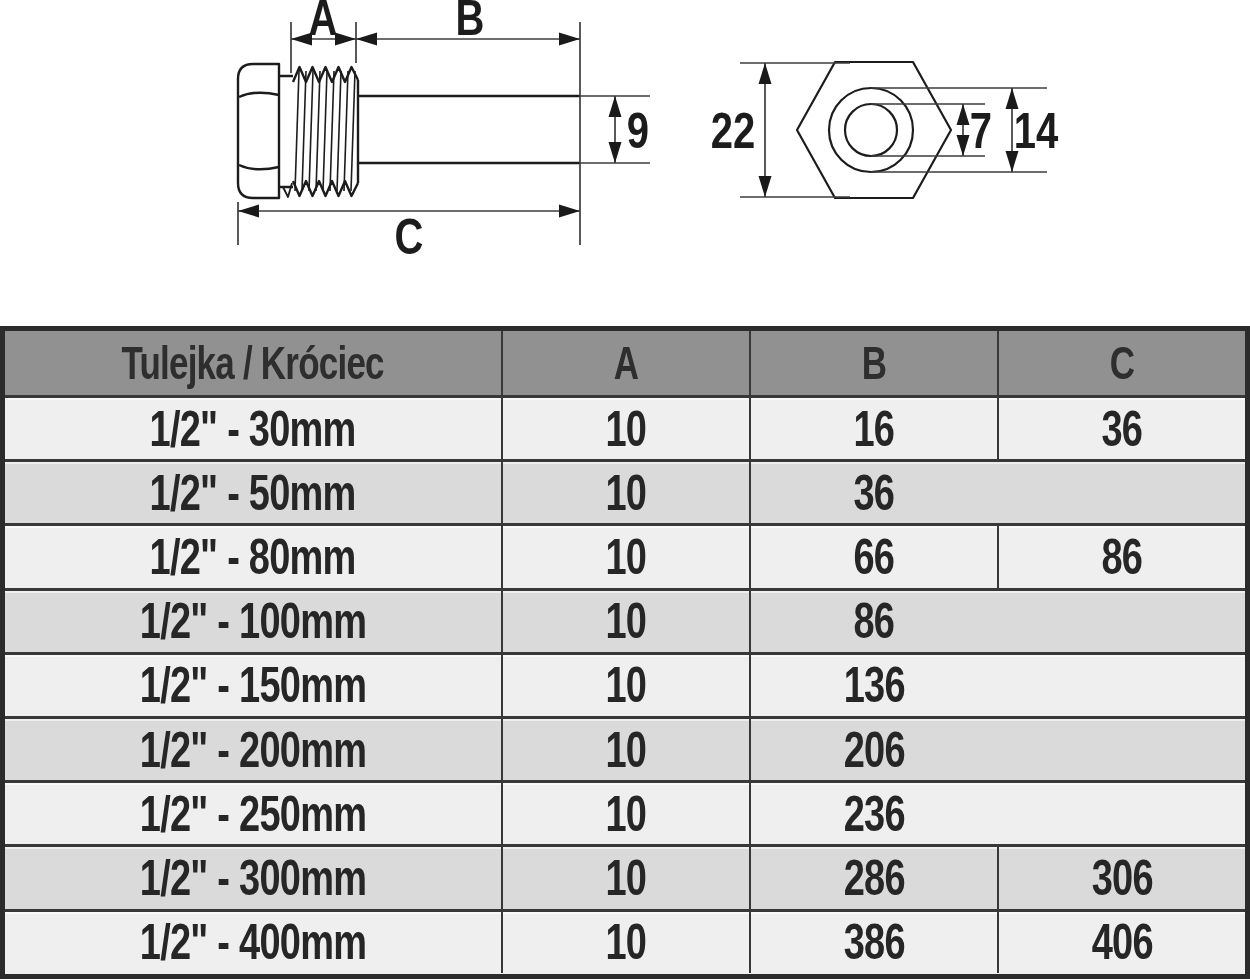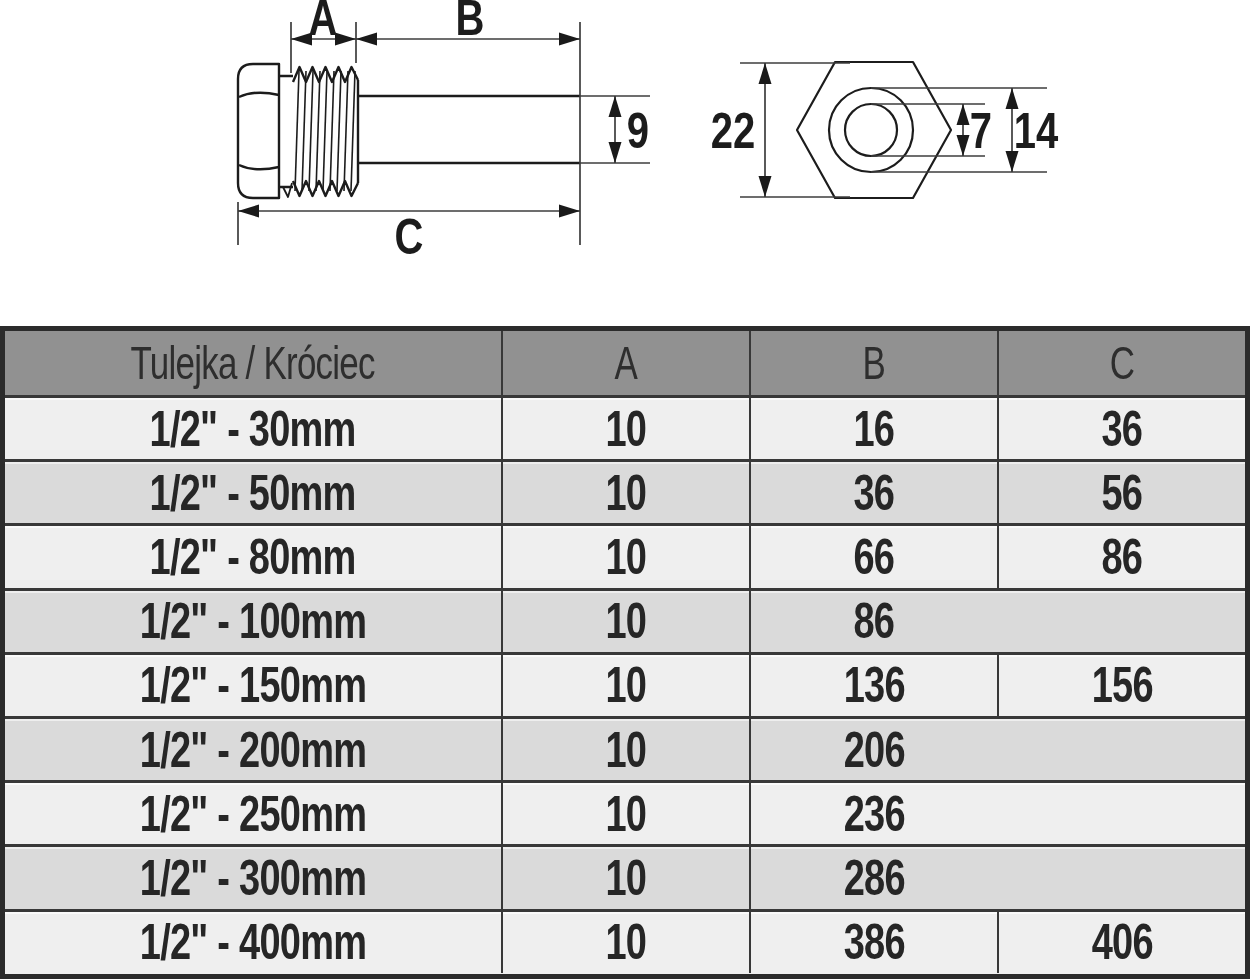--- a/index.html
+++ b/index.html
@@ -20,21 +20,21 @@
     font-weight:bold;fill:var(--draw);}
   
   .spec-table{width:1250px;height:653px;border:5px solid #2b2b2b;background:var(--row-light);}
   .trow,.thead{display:grid;grid-template-columns:40% 20% 20% 20%;width:100%;}
   .thead{height:64px;background:var(--header-bg);}
   .trow{height:64.2px;border-top:3px solid var(--line);}
   .trow:nth-of-type(odd){background:var(--row-light);box-shadow:inset 0 2px 0 rgba(255,255,255,.65);}
   .trow:nth-of-type(even){background:var(--row-dark);box-shadow:inset 0 2px 0 rgba(255,255,255,.55);}
   .cell{display:flex;align-items:center;justify-content:center;overflow:hidden;}
   .cell+.cell{border-left:2px solid var(--line);}
-  .thead .cell{color:#2e2e2e;font-size:46px;font-weight:normal;}
+  .thead .cell{color:#2e2e2e;font-size:46px;font-weight:bold;}
   .trow .cell{color:var(--ink);font-size:50px;font-weight:bold;}
   .cnd{display:inline-block;transform:scaleX(.76);transform-origin:center;white-space:nowrap;
     letter-spacing:-1px;}
 </style>
 </head>
 <body>
 
 <div class="drawing-area">
 <svg width="1250" height="326" viewBox="0 0 1250 326">
 
@@ -176,23 +176,20 @@
       <div class="trow">
         <div class="cell">
           <span class="cnd">1/2" - 50mm</span>
         </div>
         <div class="cell">
           <span class="cnd">10</span>
         </div>
         <div class="cell">
           <span class="cnd">36</span>
         </div>
-        <div class="cell">
-          <span class="cnd">56</span>
-        </div>
       </div>
 
       <div class="trow">
         <div class="cell">
           <span class="cnd">1/2" - 80mm</span>
         </div>
         <div class="cell">
           <span class="cnd">10</span>
         </div>
         <div class="cell">
@@ -218,23 +215,20 @@
       <div class="trow">
         <div class="cell">
           <span class="cnd">1/2" - 150mm</span>
         </div>
         <div class="cell">
           <span class="cnd">10</span>
         </div>
         <div class="cell">
           <span class="cnd">136</span>
         </div>
-        <div class="cell">
-          <span class="cnd">156</span>
-        </div>
       </div>
 
       <div class="trow">
         <div class="cell">
           <span class="cnd">1/2" - 200mm</span>
         </div>
         <div class="cell">
           <span class="cnd">10</span>
         </div>
         <div class="cell">
@@ -256,20 +250,23 @@
 
       <div class="trow">
         <div class="cell">
           <span class="cnd">1/2" - 300mm</span>
         </div>
         <div class="cell">
           <span class="cnd">10</span>
         </div>
         <div class="cell">
           <span class="cnd">286</span>
+        </div>
+        <div class="cell">
+          <span class="cnd">306</span>
         </div>
       </div>
 
       <div class="trow">
         <div class="cell">
           <span class="cnd">1/2" - 400mm</span>
         </div>
         <div class="cell">
           <span class="cnd">10</span>
         </div>

